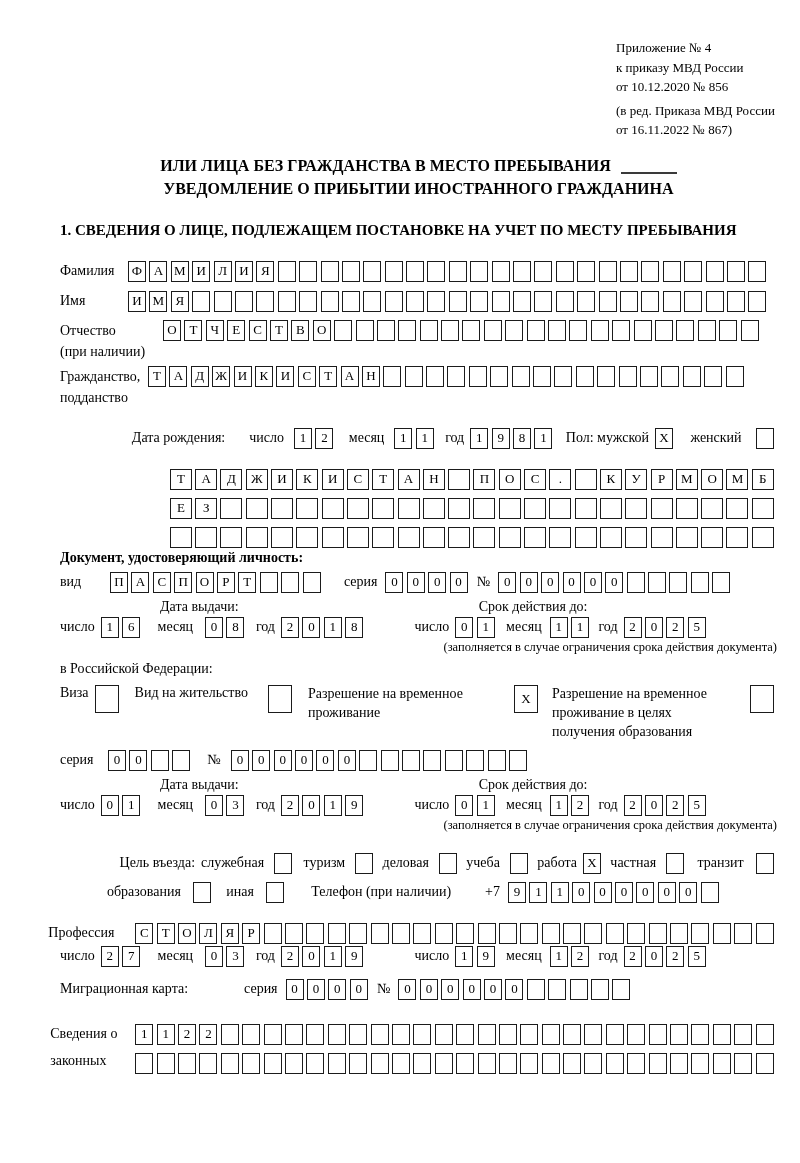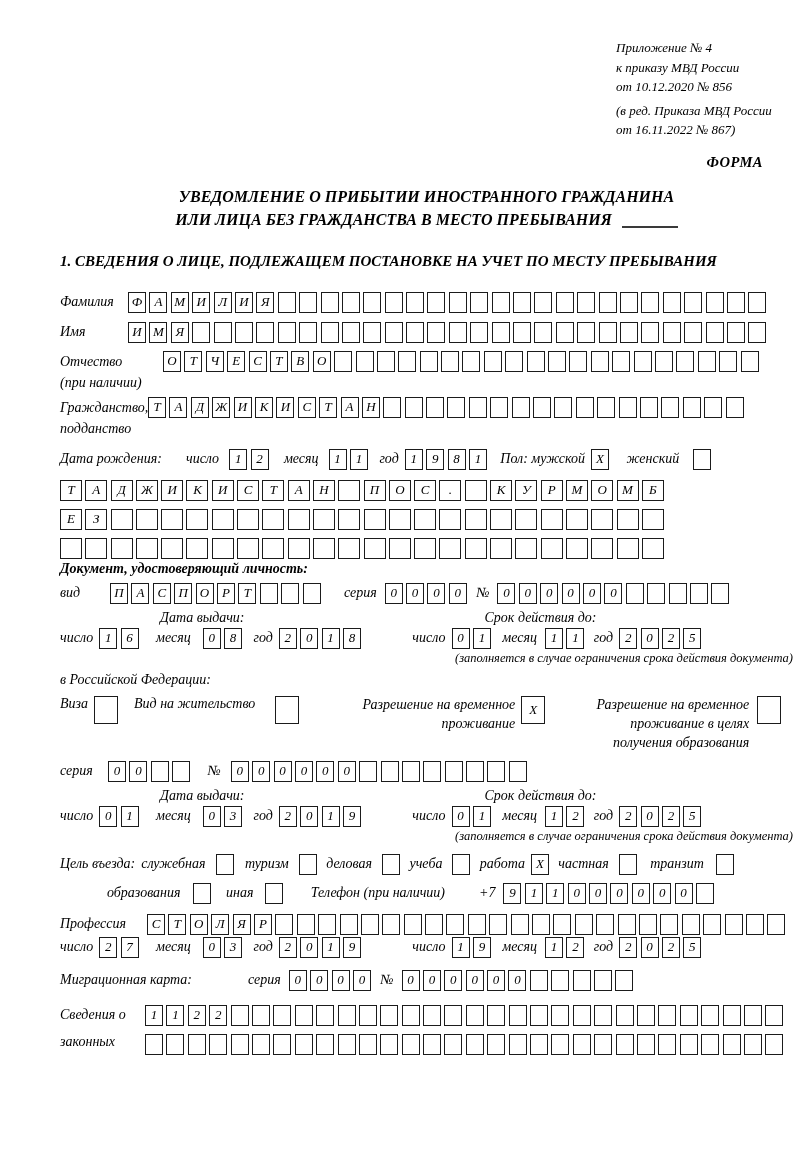--- a/index.html
+++ b/index.html
@@ -1,63 +1,62 @@
 <!DOCTYPE html>
 <html><head>
 <meta charset="utf-8">
 <style>
   html,body{margin:0;padding:0;background:#fff;}
   body{width:800px;height:1163px;overflow:hidden;color:#000;
        font-family:"Liberation Serif","DejaVu Serif",serif;font-size:14px;}
   .page{position:relative;width:800px;height:1163px;box-sizing:border-box;
-        padding:38px 7px 10px 60px;overflow:hidden;font-style:italic;}
+        padding:38px 23px 10px 60px;overflow:hidden;}
   .hdr{margin-left:556px;width:190px;font-size:13px;line-height:1.5;}
   .hdr .amend{margin-top:4px;}
   .forma{font-weight:bold;text-align:right;margin:14px 30px 0 0;font-size:14.5px;letter-spacing:.5px;}
   .title{text-align:center;font-weight:bold;font-size:16px;line-height:1.45;margin-top:14px;}
   .blank{display:inline-block;width:56px;border-bottom:2.5px solid #3a3a3a;transform:translateY(3px);margin-left:10px;}
   .sect{font-weight:bold;font-size:15px;margin-top:22px;white-space:nowrap;}
   .frow{display:flex;align-items:center;flex-wrap:nowrap;}
   .trow{display:flex;align-items:flex-start;flex-wrap:nowrap;}
   .boxes{display:flex;flex-wrap:nowrap;}
   .box{box-sizing:border-box;flex:none;width:18px;height:21px;margin-right:3.4px;
        border:1.6px solid #1b1b1b;display:flex;align-items:center;justify-content:center;
        font-size:13px;background:#fff;}
   .wbox .box,.box.wbox{width:22px;margin-right:3.3px;}
   .cbox{width:24px;height:28px;margin-right:0;}
   .lbl{flex:none;}
   .lblcol{flex:none;line-height:1.5;}
   .note{font-size:12.5px;}
   .ctr{text-align:left;}
   .b{font-weight:bold;}
   .mt2{margin-top:2px;}.mt4{margin-top:4px;}.mt6{margin-top:6px;}.mt7{margin-top:9px;}
-  .mt8{margin-top:8px;}.mt10{margin-top:10px;}.mt12{margin-top:12px;}.mt22{margin-top:22px;}
+  .mt8{margin-top:8px;}.mt10{margin-top:20px;justify-content:flex-end;}.mt12{margin-top:12px;}.mt22{margin-top:22px;}
   .ml6{margin-left:6px;}.ml8{margin-left:8px;}.ml10{margin-left:10px;}.ml12{margin-left:12px;}
   .ml14{margin-left:14px;}.ml16{margin-left:16px;}.ml20{margin-left:20px;}.ml24{margin-left:24px;}
   .w68{width:68px;}.w88{width:88px;}.w103{width:103px;}.w108{width:108px;}.w85{width:85px;}
   .dlbls{display:flex;font-size:14px;}
-  .stack{line-height:1.35;text-align:right;}
+  .stack{line-height:1.35;text-align:left;}
 </style>
 </head>
 <body>
 
 <div class="page">
 
   <div class="hdr">
     <div>Приложение № 4</div>
     <div>к приказу МВД России</div>
     <div>от 10.12.2020 № 856</div>
     <div class="amend">(в ред. Приказа МВД России</div>
     <div>от 16.11.2022 № 867)</div>
   </div>
-  <div class="forma">ФОРМА</div>
 
   <div class="title">
+    <div><span>ИЛИ ЛИЦА БЕЗ ГРАЖДАНСТВА В МЕСТО ПРЕБЫВАНИЯ</span><span class="blank"></span></div>
     <div>УВЕДОМЛЕНИЕ О ПРИБЫТИИ ИНОСТРАННОГО ГРАЖДАНИНА</div>
-    <div><span>ИЛИ ЛИЦА БЕЗ ГРАЖДАНСТВА В МЕСТО ПРЕБЫВАНИЯ</span><span class="blank"></span></div>
   </div>
 
   <div class="sect">1. СВЕДЕНИЯ О ЛИЦЕ, ПОДЛЕЖАЩЕМ ПОСТАНОВКЕ НА УЧЕТ ПО МЕСТУ ПРЕБЫВАНИЯ</div>
 
   <div class="frow mt22">
     <span class="lbl w68">Фамилия</span>
     <span class="boxes">
         <span class="box">Ф</span>
         <span class="box">А</span>
         <span class="box">М</span>

